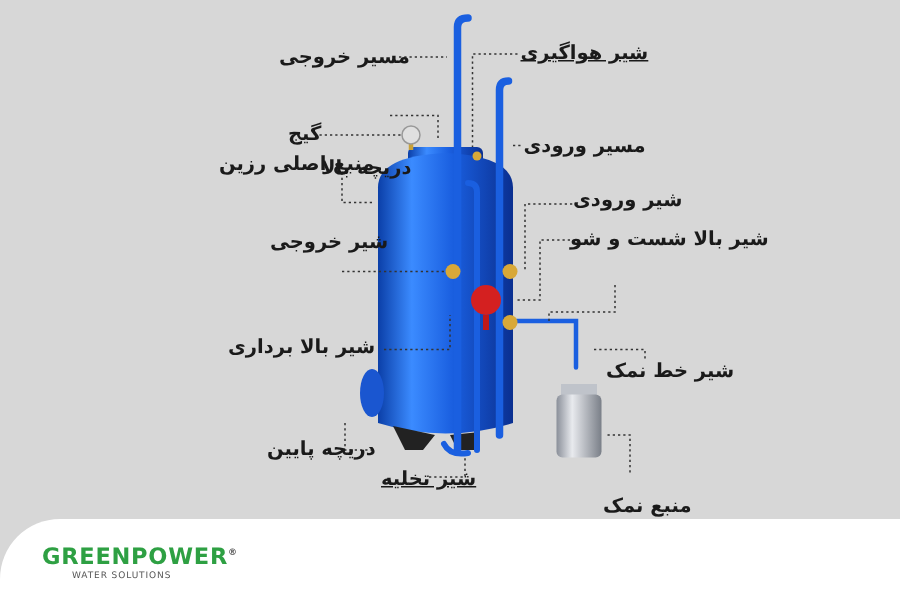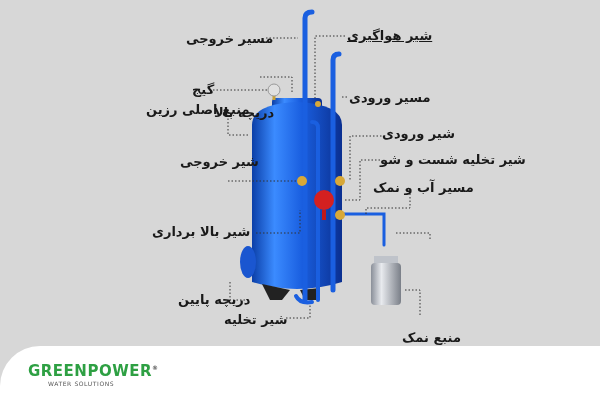--- a/index.html
+++ b/index.html
@@ -84,24 +84,24 @@
     </g>
   </svg>
 
   <span class="lbl" style="left:186px;top:31px;">مسیر خروجی</span>
   <span class="lbl" style="left:347px;top:28px;text-decoration:underline;">شیر هواگیری</span>
   <span class="lbl" style="left:214px;top:66px;margin-top:39px;">دریچه بالا</span>
   <span class="lbl" style="left:192px;top:82px;text-align:center;">گیج</span>
   <span class="lbl" style="left:146px;top:102px;">منبع اصلی رزین</span>
   <span class="lbl" style="left:349px;top:90px;text-align:right;">مسیر ورودی</span>
   <span class="lbl" style="left:382px;top:126px;">شیر ورودی</span>
-  <span class="lbl" style="left:380px;top:152px;">شیر تخلیه شست و شو</span>
-  <span class="lbl" style="left:373px;top:180px;">مسیر آب و نمک</span>
+  <span class="lbl" style="left:380px;top:152px;">شیر بالا شست و شو</span>
   <span class="lbl" style="left:180px;top:154px;">شیر خروجی</span>
   <span class="lbl" style="left:152px;top:224px;">شیر بالا برداری</span>
+  <span class="lbl" style="left:404px;top:240px;">شیر خط نمک</span>
   <span class="lbl" style="left:178px;top:292px;">دریچه پایین</span>
-  <span class="lbl" style="left:224px;top:312px;">شیر تخلیه</span>
+  <span class="lbl" style="left:254px;top:312px;text-decoration:underline;">شیر تخلیه</span>
   <span class="lbl" style="left:402px;top:310px;margin-top:20px;">منبع نمک</span>
 </div>
 
 <div class="footer"></div>
 <div class="brand"><span>GREENPOWER</span><sup>®</sup></div>
 <div class="sub">WATER SOLUTIONS</div>
 
 </body></html>

